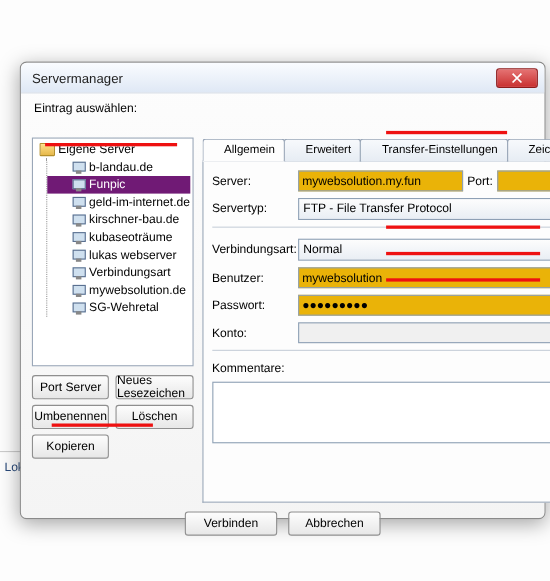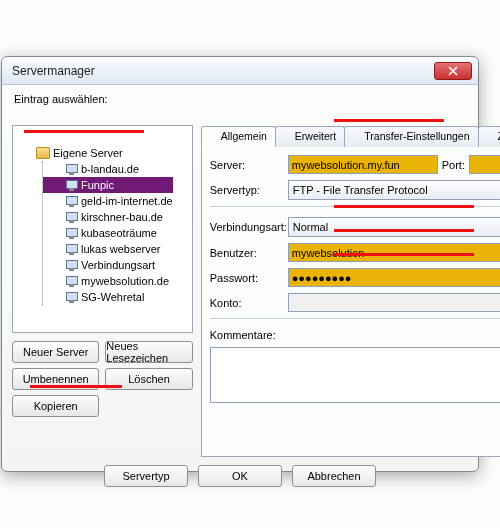--- a/index.html
+++ b/index.html
@@ -1,19 +1,19 @@
 <!DOCTYPE html>
 <html><head>
 <meta charset="utf-8">
 <style>
   * { box-sizing: border-box; font-family: Tahoma, sans-serif; font-size: 11px; }
   body { margin: 0; background: #fdfdfd; width: 500px; height: 528px; position: relative; overflow: hidden; }
   .backdrop { position:absolute; left:0; top:410px; width:100%; border-top:1px solid #ccc; padding:8px 4px; color:#2a4a7a; display:flex; gap:42px;}
   .dialog {
-    position: absolute; left: 1px; top: 56px; width: 478px; height: 416px;
+    position: absolute; left: 18px; top: 56px; width: 478px; height: 416px;
     background: linear-gradient(#fdfdfd,#f4f4f4);
     border: 1px solid #8a8a8a; border-radius: 6px;
     box-shadow: 0 4px 18px rgba(0,0,0,0.35);
   }
   .titlebar {
     height: 28px; background: linear-gradient(#fafcff,#dfe8f5);
     border-bottom: 1px solid #b8c4d4; border-radius: 6px 6px 0 0;
     display:flex; align-items:center; padding:0 6px 0 10px; color:#222;
   }
   .titlebar .title { flex:1; font-size:12px; }
@@ -22,21 +22,21 @@
     background: linear-gradient(#e57373,#c93030);
     border:1px solid #8e1b1b; display:flex; align-items:center; justify-content:center;
     color:#fff; font-weight:bold; cursor:pointer;
   }
   .close-btn svg { width:10px; height:10px; }
   .body { padding:6px 10px 8px 10px; }
   .prompt { margin:2px 0 20px 2px; }
   .columns { display:flex; gap:8px; }
   .left { width:214px; }
   .tree {
-    height:208px; border:1px solid #9aa7b8; background:#fff; overflow:auto; padding:19px;
+    height:208px; border:1px solid #9aa7b8; background:#fff; overflow:auto; padding:2px;
   }
   .tree-row { display:flex; align-items:center; height:16px; padding-left:4px; gap:3px; white-space:nowrap; cursor:default;}
   .tree-row.child { padding-left:22px; }
   .tree-row.selected { background:#701a75; color:#fff; }
   .dotted { border-left:1px dotted #999; margin-left:10px; }
   .folder-icon { width:14px; height:12px; background:linear-gradient(#ffe08a,#e6b84a); border:1px solid #b58f2a; border-radius:1px; display:inline-block;}
   .server-icon { width:13px; height:13px; display:inline-block; position:relative;}
   .server-icon::before{content:""; position:absolute; left:1px; top:1px; width:10px; height:7px; background:#cfe0ef; border:1px solid #5a7090;}
   .server-icon::after{content:""; position:absolute; left:4px; top:9px; width:5px; height:3px; background:#888;}
   .btn-grid { margin-top:8px; display:grid; grid-template-columns:1fr 1fr; gap:5px 6px; }
@@ -134,21 +134,21 @@
               </div>
             <div class="tree-row child">
                 <span class="server-icon"></span>
                 <span>SG-Wehretal</span>
               </div>
           </div>
         </div>
 
         <div class="btn-grid">
           <div class="btn">
-              <span>Neuer Server</span>
+              <span>Port Server</span>
             </div>
           <div class="btn">
               <span>Neues Lesezeichen</span>
             </div>
           <div class="btn">
               <span>Umbenennen</span>
             </div>
           <div class="btn">
               <span>Löschen</span>
             </div>
@@ -204,24 +204,21 @@
           <div class="form-row" style="align-items:flex-start">
             <label>Kommentare:</label>
           </div>
           <textarea class="textarea" value="" style=""></textarea>
         </div>
       </div>
     </div>
 
     <div class="dlg-buttons">
       <div class="btn">
-          <span>Servertyp</span>
-        </div>
-      <div class="btn">
-          <span>OK</span>
+          <span>Verbinden</span>
         </div>
       <div class="btn">
           <span>Abbrechen</span>
         </div>
     </div>
   </div>
 
   <div class="redline" style="left:22px; top:73px; width:120px;"></div>
   <div class="redline" style="left:332px; top:62px; width:110px;"></div>
   <div class="redline" style="left:332px; top:148px; width:140px;"></div>

